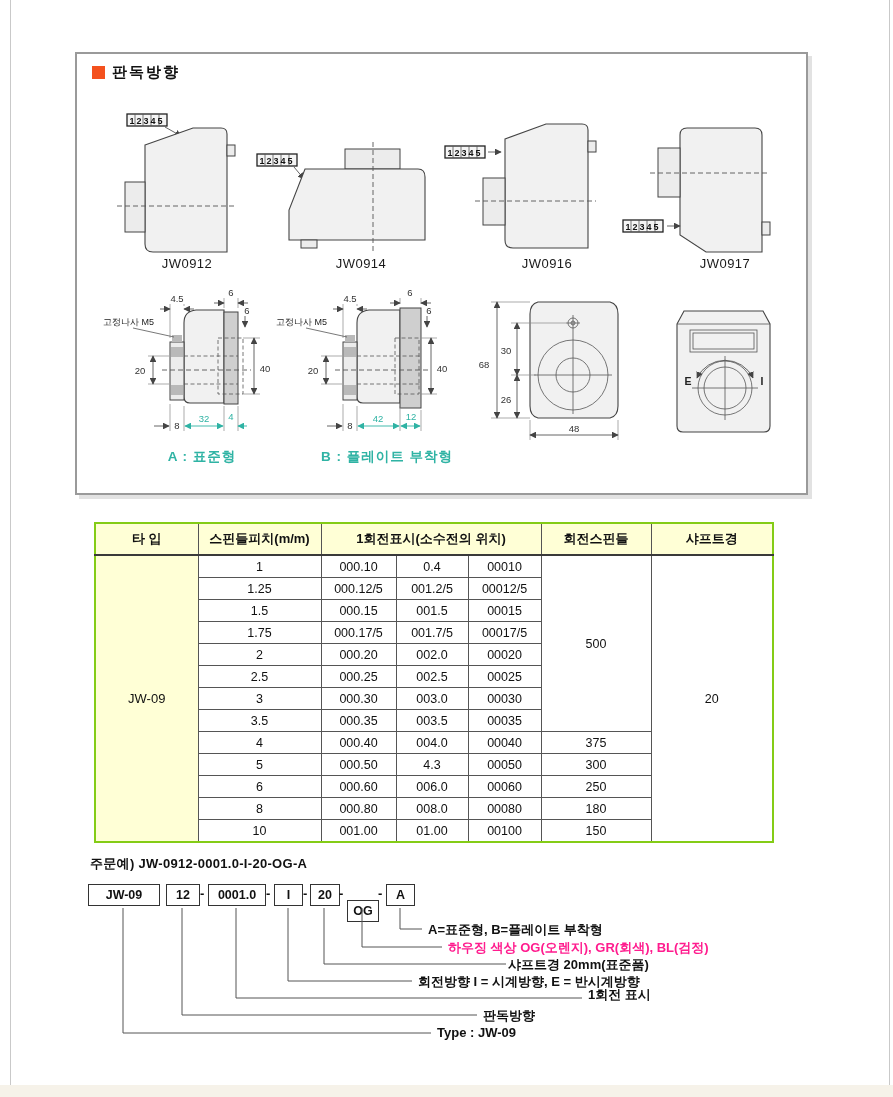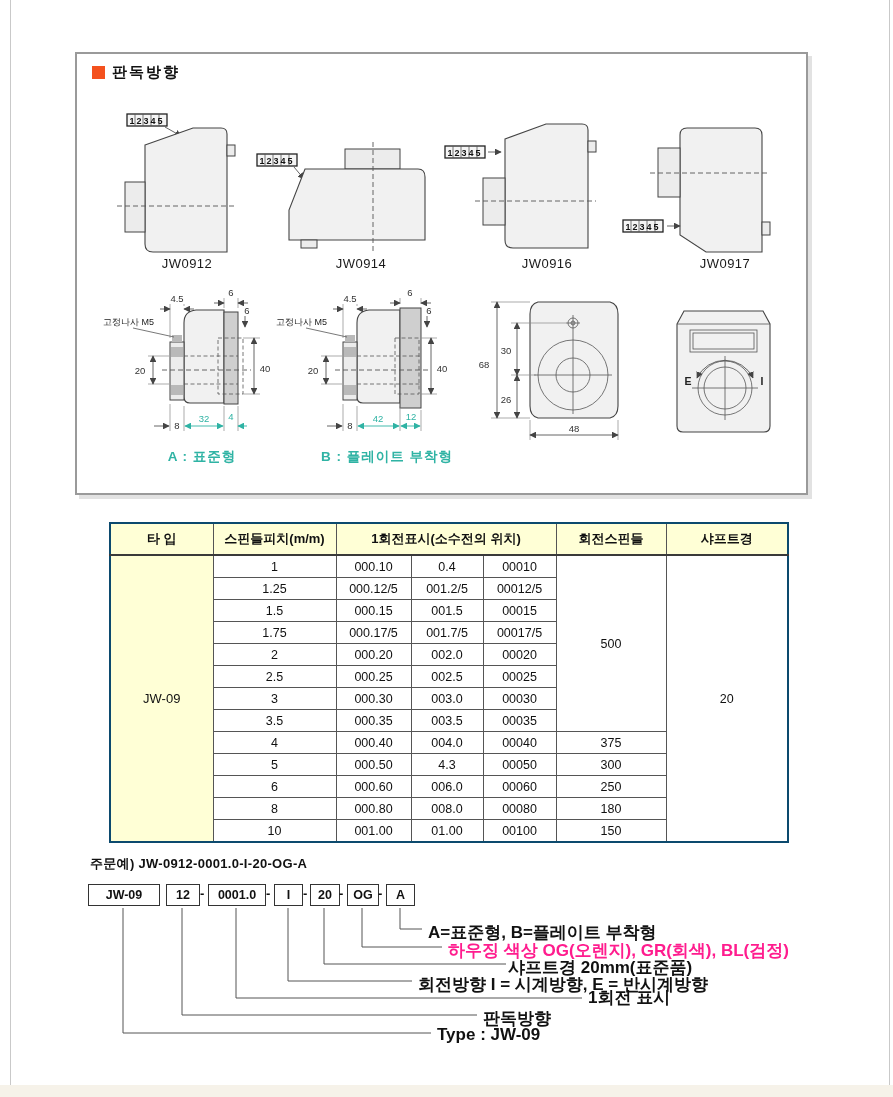--- a/index.html
+++ b/index.html
@@ -21,23 +21,23 @@
   }
   .section-title{
     position:absolute;left:15px;top:9px;display:flex;align-items:center;gap:7px;
     font-size:15px;font-weight:bold;letter-spacing:2px;color:#111;
   }
   .title-square{width:13px;height:13px;background:#f4511e;display:inline-block;}
   .drawings-svg{position:absolute;left:0;top:0;}
 
   
   .spec-table{
-    position:absolute;left:109px;top:522px;width:678px;
+    position:absolute;left:94px;top:522px;width:678px;
     border-collapse:collapse;table-layout:fixed;
-    font-size:12.5px;color:#111;border:2px solid #0c4a6e;padding-left:13px;
+    font-size:12.5px;color:#111;border:2px solid #84cc16;padding-left:13px;
   }
   .spec-table th,.spec-table td{
     border:1px solid #555;text-align:center;vertical-align:middle;
     padding:0;height:21px;font-weight:normal;background:#fff;
   }
   .spec-table thead th{
     height:30px;background:#ffffd6;font-weight:bold;font-size:13px;
     border-bottom:2px solid #3a3a3a;
   }
   .spec-table .type-cell{background:#ffffd6;font-size:13px;}
@@ -50,21 +50,21 @@
   .order-box{
     position:absolute;top:884px;height:20px;border:1.5px solid #333;background:#fff;
     display:flex;align-items:center;justify-content:center;
     font-size:12.5px;font-weight:bold;color:#111;
   }
   .order-dash{
     position:absolute;top:886px;font-size:13px;font-weight:bold;color:#111;
   }
   .callout-svg{position:absolute;left:80px;top:906px;}
   .callout-label{
-    position:absolute;font-size:17px;font-weight:bold;color:#111;white-space:nowrap;text-align:center;
+    position:absolute;font-size:13px;font-weight:bold;color:#111;white-space:nowrap;text-align:center;
   }
   .callout-label.hl{color:#ff1c8e;}
 
   
   .body-shape{fill:#f1f1f1;stroke:#444;stroke-width:1.1;}
   .block{fill:#ececec;stroke:#444;stroke-width:1;}
   .plate{fill:#cfcfcf;stroke:#444;stroke-width:1;}
   .flangehatch{fill:#b9b9b9;stroke:none;}
   .cl{stroke:#555;stroke-width:.9;stroke-dasharray:5 3;fill:none;}
   .hid{stroke:#555;stroke-width:.8;stroke-dasharray:4 2.5;fill:none;}
@@ -424,21 +424,21 @@
     </tbody>
 </table>
 
 <div class="order-example">주문예) JW-0912-0001.0-I-20-OG-A</div>
 <div id="order-boxes">
     <div class="order-box" style="left: 88px; width: 70px;">JW-09</div>
     <div class="order-box" style="left: 166px; width: 32px;">12</div>
     <div class="order-box" style="left: 208px; width: 56px;">0001.0</div>
     <div class="order-box" style="left: 274px; width: 27px;">I</div>
     <div class="order-box" style="left: 310px; width: 28px;">20</div>
-    <div class="order-box" style="left: 347px; width: 30px;">OG</div>
+    <div class="order-box" style="left: 347px; width: 30px; margin-top: 16px;">OG</div>
     <div class="order-box" style="left: 386px; width: 27px;">A</div>
     <span class="order-dash" style="left: 200px;">-</span>
     <span class="order-dash" style="left: 266px;">-</span>
     <span class="order-dash" style="left: 303px;">-</span>
     <span class="order-dash" style="left: 339px;">-</span>
     <span class="order-dash" style="left: 378px;">-</span>
   </div>
 <svg class="callout-svg" width="680" height="135" viewBox="0 0 680 135" id="callout-svg">
     <path d="M 320,2 V 23 H 342" fill="none" stroke="#555" stroke-width="1"></path>
     <path d="M 282,2 V 41 H 362" fill="none" stroke="#555" stroke-width="1"></path>

